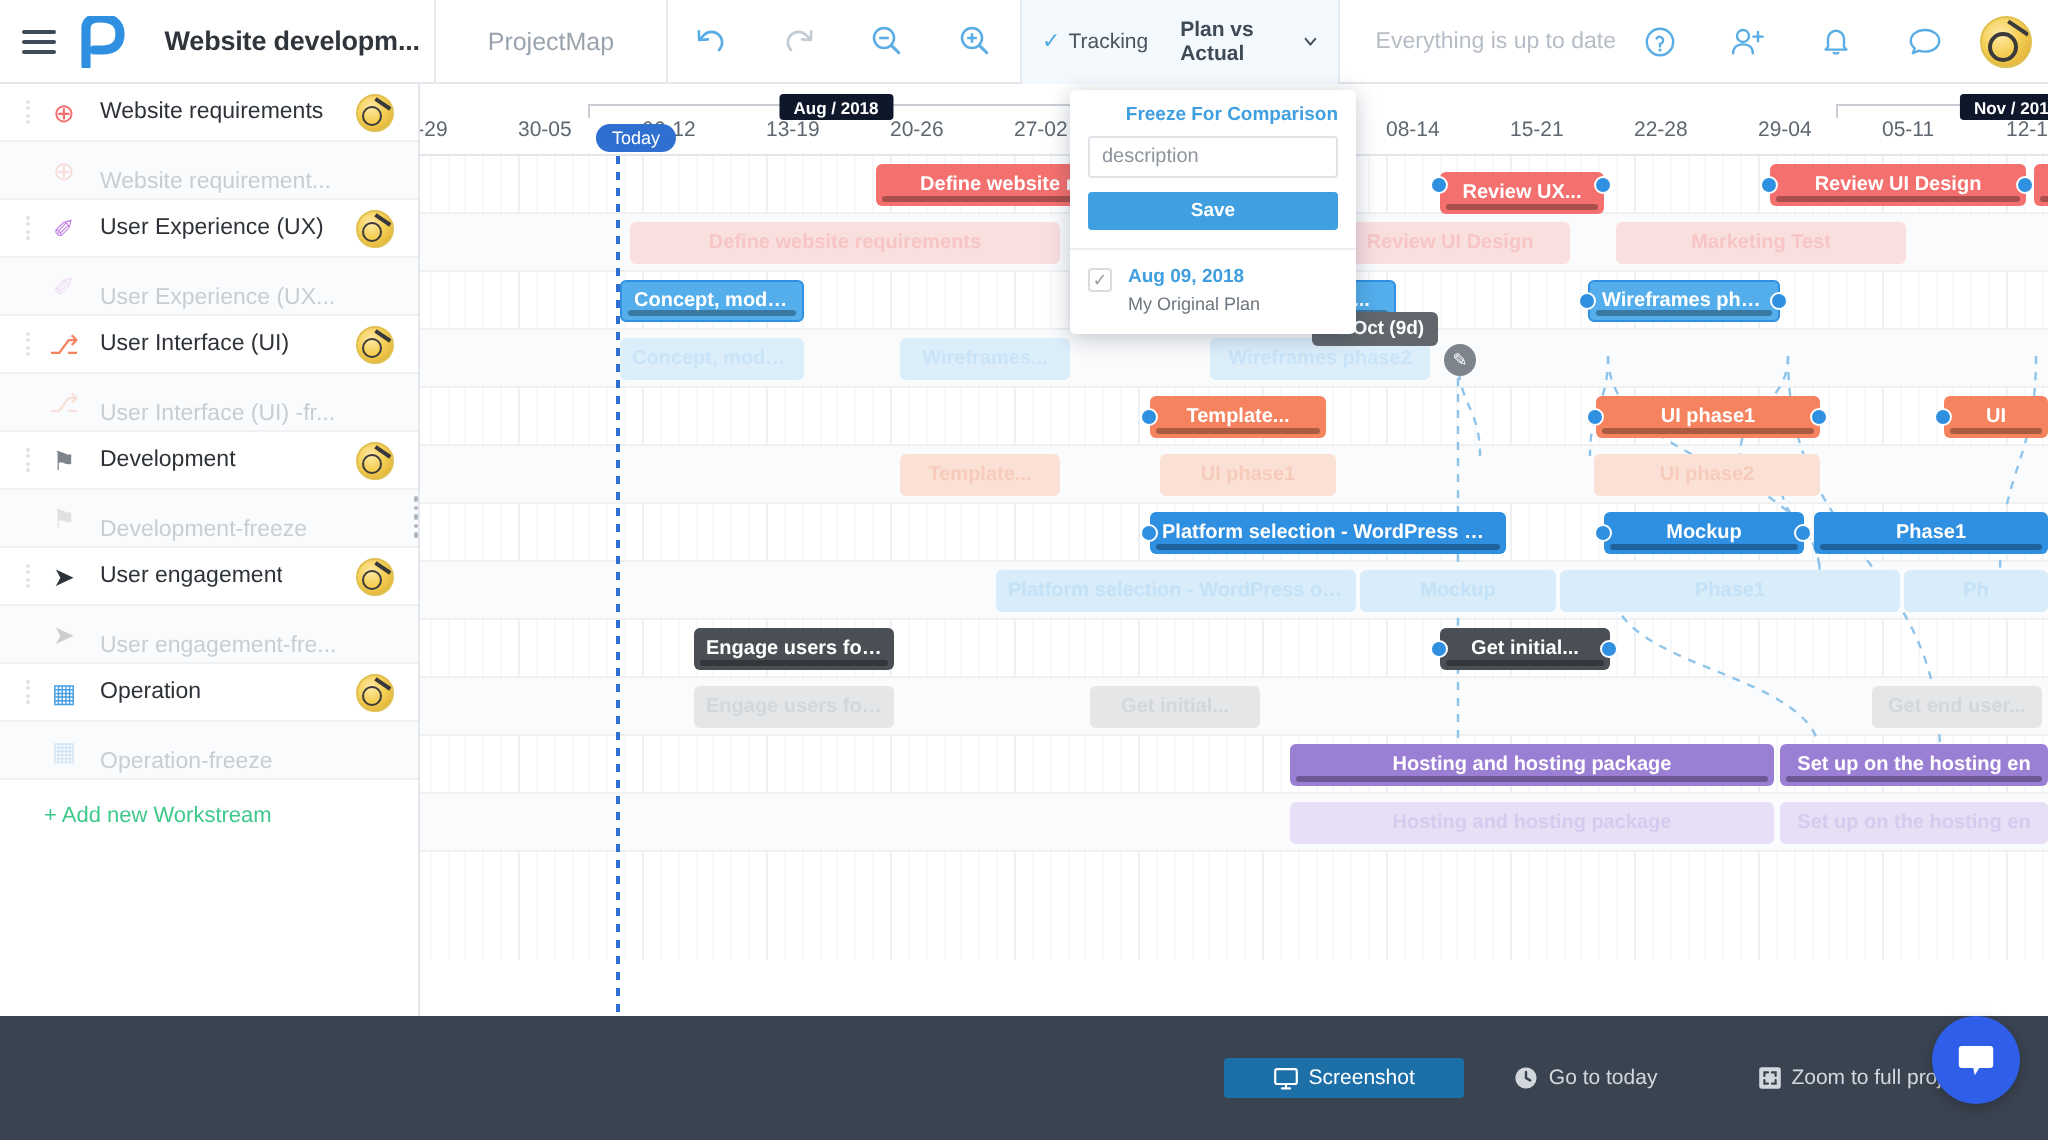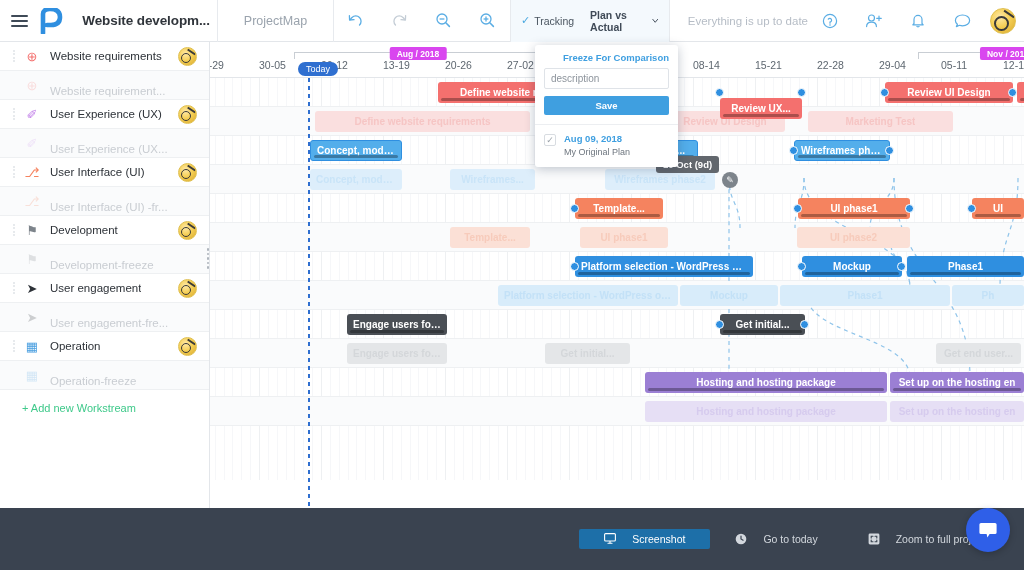--- a/index.html
+++ b/index.html
@@ -132,21 +132,21 @@
   .tl-header { position: relative; height: 36px; background: #fff; border-bottom: 1px solid #e3e6ea; }
   .mon-band { position: absolute; top: 2px; left: 0; width: 100%; height: 14px; }
   .mon-grp { position: absolute; top: 3px; height: 11px; }
   .mon-grp .ln { position: absolute; top: 5px; left: 0; right: 0; height: 1px; background: #c9ced4; }
   .mon-grp .lt, .mon-grp .rt {
     position: absolute; top: 5px; width: 1px; height: 7px; background: #c9ced4;
   }
   .mon-grp .lt { left: 0; } .mon-grp .rt { right: 0; }
   .mon-lbl {
     position: absolute; top: 0; left: 50%; transform: translateX(-50%);
-    background: #d946ef; color: #fff; font-size: 8.5px; padding: 1.5px 7px;
+    background: #0f172a; color: #fff; font-size: 8.5px; padding: 1.5px 7px;
     border-radius: 2px; white-space: nowrap; font-weight: bold;
   }
   .wk-cell {
     position: absolute; top: 17px; height: 18px; text-align: left;
     font-size: 10.5px; color: #5e6770;
   }
   .today-pill {
     position: absolute; top: 20px; background: #2f6fd0; color: #fff;
     font-size: 9px; font-weight: normal; padding: 2px 8px; border-radius: 9px;
     transform: translateX(-50%); z-index: 8; white-space: nowrap;
@@ -245,21 +245,21 @@
   .popup-sub { font-size: 9px; color: #6e767f; margin-top: 3px; }
 
   
   .bottombar {
     position: absolute; left: 0; bottom: 0; width: 1024px; height: 62px;
     background: #3a4350; display: flex; align-items: center; justify-content: flex-end;
     z-index: 45;
   }
   .bb-items { display: flex; align-items: center; margin-right: 14px; }
   .bb-item {
-    display: flex; align-items: flex-start; gap: 16px; font-size: 10.5px; color: #d3d8de;
+    display: flex; align-items: center; gap: 5px; font-size: 10.5px; color: #d3d8de;
     padding: 4px 25px; cursor: pointer; border-radius: 2px;
   }
   .bb-item.active { background: #1d6fa8; color: #fff; }
   .chat-btn {
     position: absolute; right: 14px; bottom: 18px; width: 44px; height: 44px;
     border-radius: 50%; background: #2f5fe8; display: flex; align-items: center;
     justify-content: center; z-index: 70; cursor: pointer;
     box-shadow: 0 2px 7px rgba(0,0,0,.22);
   }
   .canvas-bg {
@@ -637,21 +637,21 @@
         <svg class="dep" width="814" height="430" style="left: 0px; top: 0px;">
           <path d="M596 215 C596 257.5 700 257.5 700 300" fill="none" stroke="#8fc4ea" stroke-width="1.2" stroke-dasharray="4 4"></path>
         </svg>
         <svg class="dep" width="814" height="430" style="left: 0px; top: 0px;">
           <path d="M519 315 C519 207.5 519 207.5 519 100" fill="none" stroke="#8fc4ea" stroke-width="1.2" stroke-dasharray="4 4"></path>
         </svg>
         <div class="bar red" style="left: 228px; width: 153px; top: 4px;">
           <span style="overflow: hidden; text-overflow: ellipsis;">Define website requir...</span>
           <div class="prog"></div>
         </div>
-        <div class="bar red" style="left: 510px; width: 82px; top: 20px; justify-content: center;">
+        <div class="bar red" style="left: 510px; width: 82px; top: 8px; justify-content: center;">
           <span style="overflow: hidden; text-overflow: ellipsis;">Review UX...</span>
           <div class="prog"></div>
         </div>
         <div class="knob" style="left: 505px; top: 10px;"></div>
         <div class="knob" style="left: 587px; top: 10px;"></div>
         <div class="bar red" style="left: 675px; width: 128px; top: 4px;">
           <span style="overflow: hidden; text-overflow: ellipsis;">Review UI Design</span>
           <div class="prog"></div>
         </div>
         <div class="knob" style="left: 670px; top: 10px;"></div>

